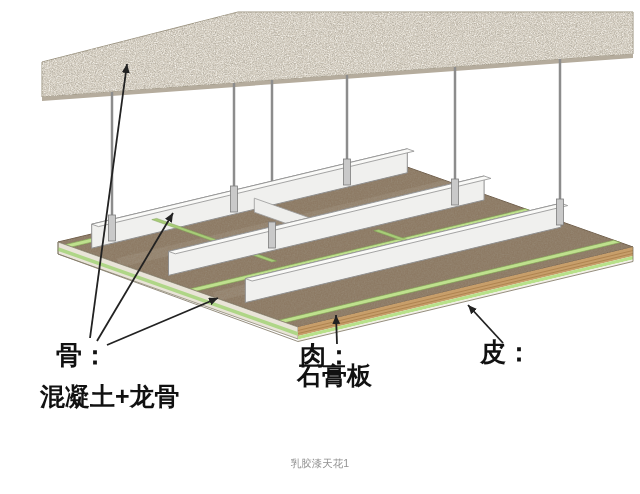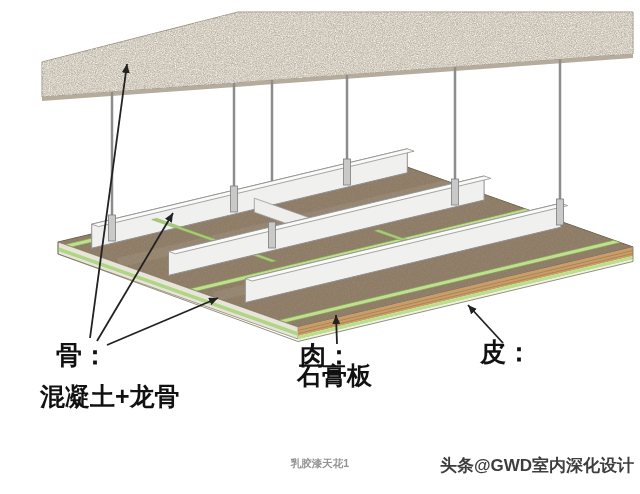--- a/index.html
+++ b/index.html
@@ -15,21 +15,21 @@
   .lbl-title{font-size:26px;}
   .lbl-desc{font-size:25px;}
   #bone-title{left:56px;top:342px;}
   #bone-desc{left:40px;top:384px;}
   #flesh-title{left:300px;top:342px;}
   #flesh-desc{left:297px;top:363px;}
   #skin-title{left:480px;top:339px;}
   #skin-desc{left:477px;top:381px;}
   #caption{
     position:absolute;left:50%;top:457px;transform:translateX(-50%);
-    font-size:10.5px;color:#929292;font-weight:700;white-space:nowrap;
+    font-size:10.5px;color:#929292;font-weight:400;white-space:nowrap;
   }
   #watermark{
     position:absolute;right:6px;top:454px;
     font-size:17px;color:#3d3d3d;font-weight:600;white-space:nowrap;
   }
 </style>
 </head>
 <body>
 
 <div id="stage">
@@ -146,14 +146,13 @@
 
   <div id="bone-title" class="lbl lbl-title">骨：</div>
   <div id="bone-desc" class="lbl lbl-desc">混凝土+龙骨</div>
 
   <div id="flesh-title" class="lbl lbl-title">肉：</div>
   <div id="flesh-desc" class="lbl lbl-desc">石膏板</div>
 
   <div id="skin-title" class="lbl lbl-title">皮：</div>
 
   <div id="caption">乳胶漆天花1</div>
-  <div id="watermark">头条@GWD室内深化设计</div>
 </div>
 
 </body></html>

